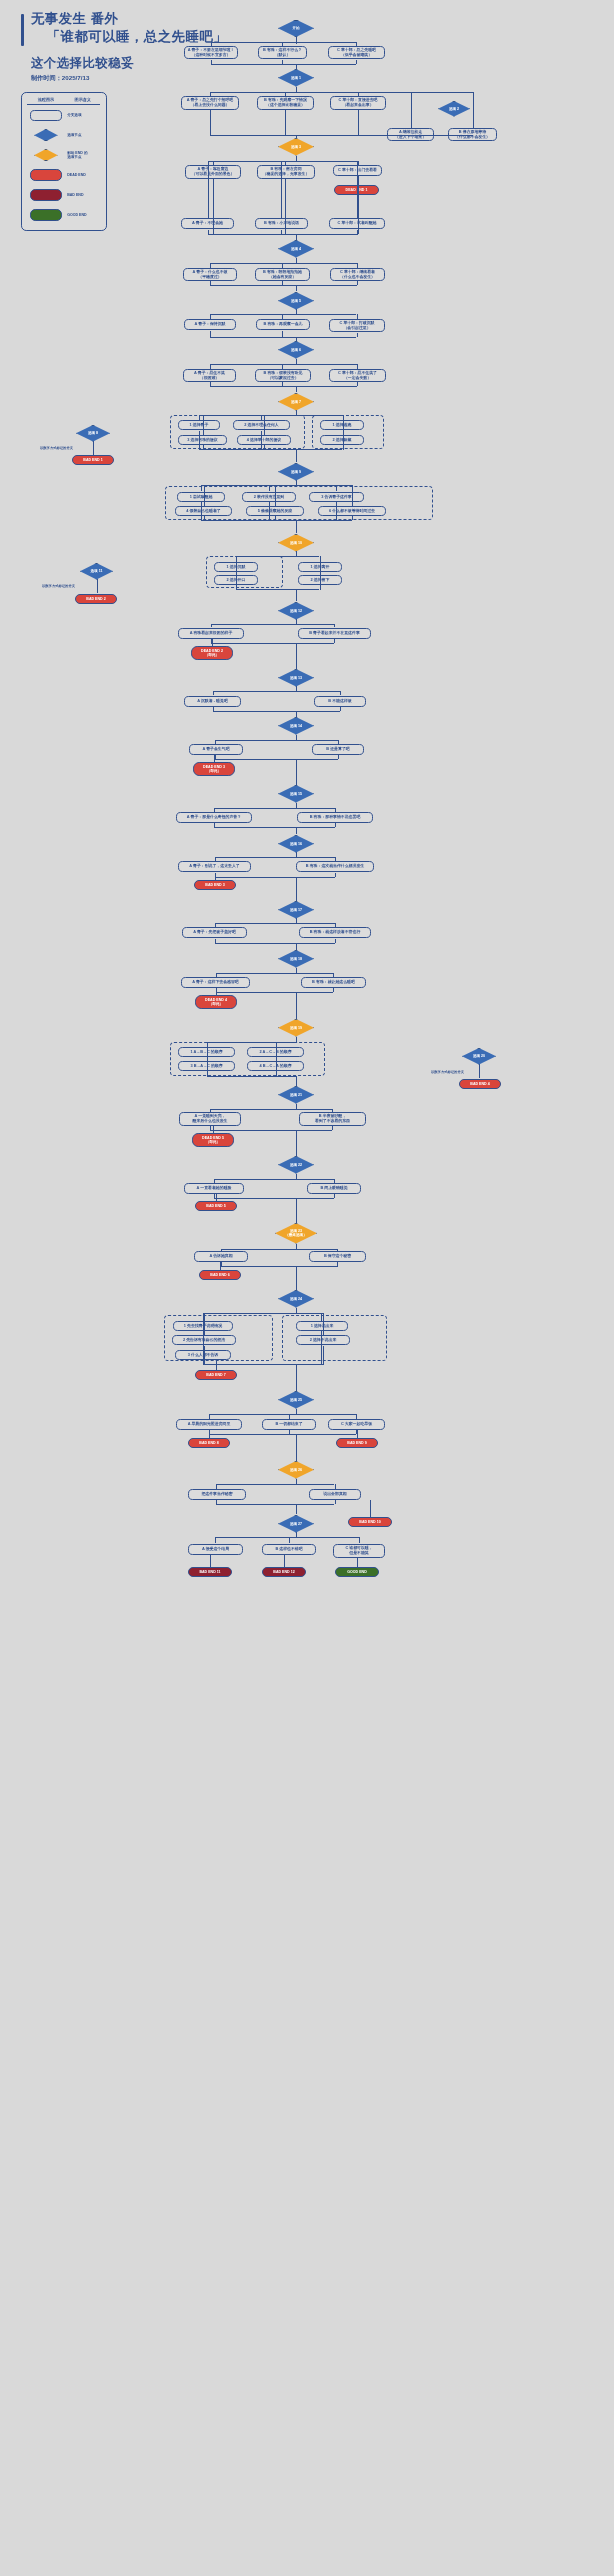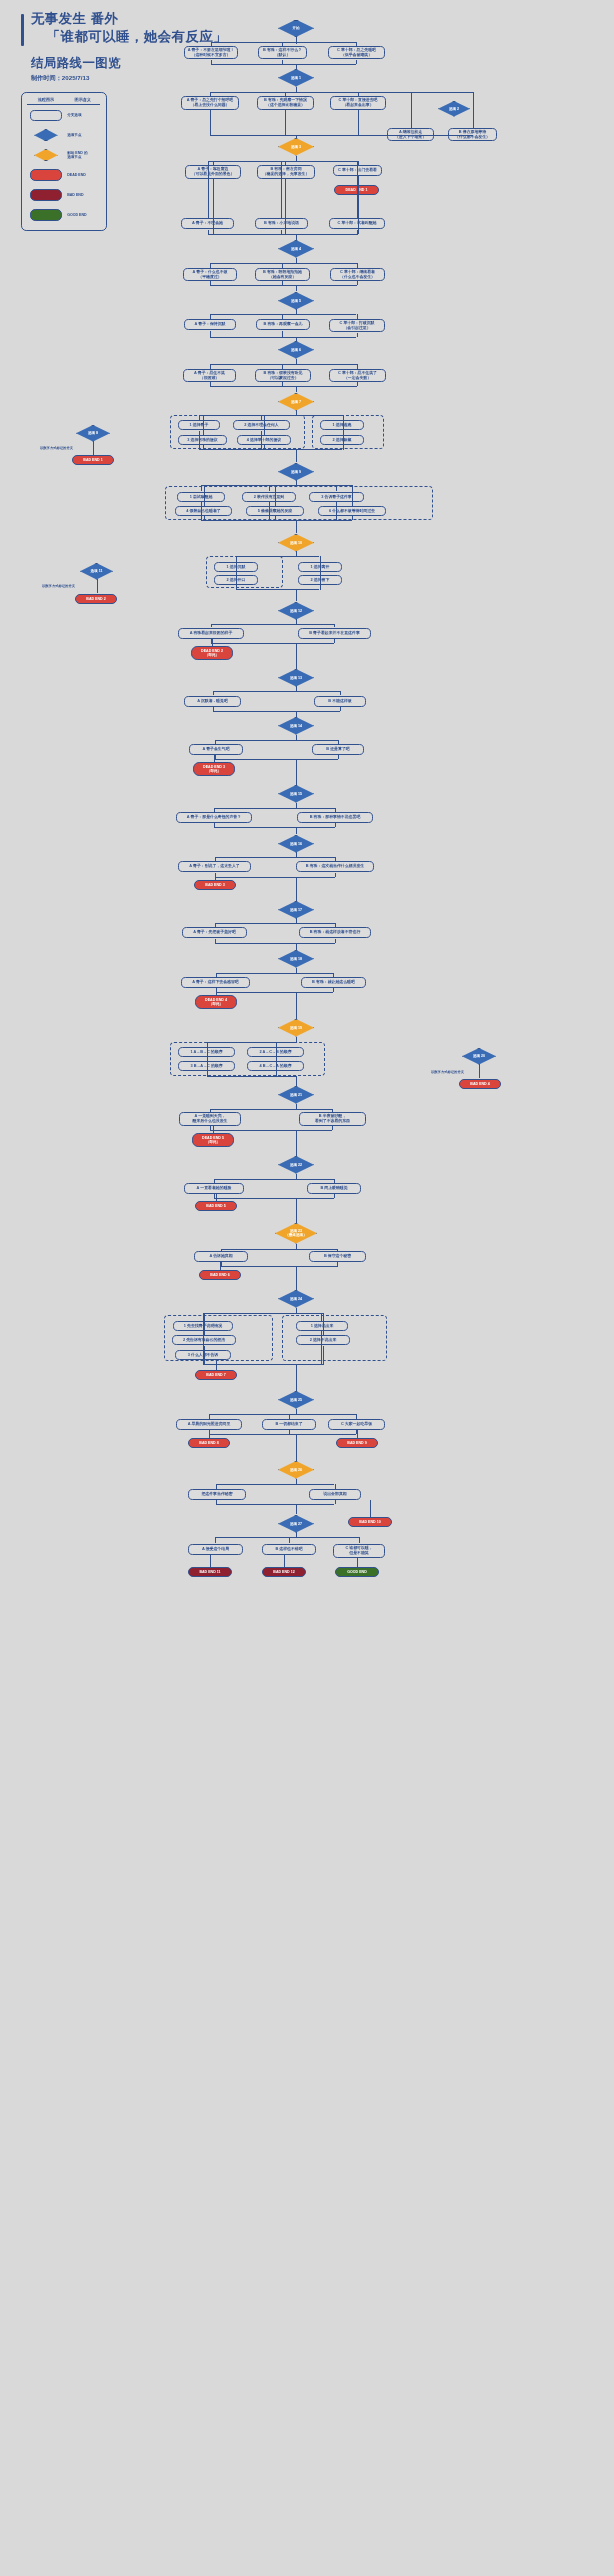--- a/index.html
+++ b/index.html
@@ -79,22 +79,22 @@
   .label{position:absolute;font-size:3.3px;font-weight:700;color:#31508e;white-space:nowrap;}
 </style>
 </head>
 <body>
 
 <div class="page">
 
   <div class="header">
     <div class="title-bar"></div>
     <div class="title-l1">无事发生  番外</div>
-    <div class="title-l2">「谁都可以睡，她会有反应」</div>
-    <div class="subtitle">结局路线一图览</div>
+    <div class="title-l2">「谁都可以睡，总之先睡吧」</div>
+    <div class="subtitle">这个选择比较稳妥</div>
     <div class="madetime">制作时间：2025/7/13</div>
   </div>
 
   <div class="legend">
     <div class="legend-head">
       <div class="c1">流程图示</div>
       <div class="c2">图示含义</div>
     </div>
     <div class="legend-row">
       <div class="c1">

